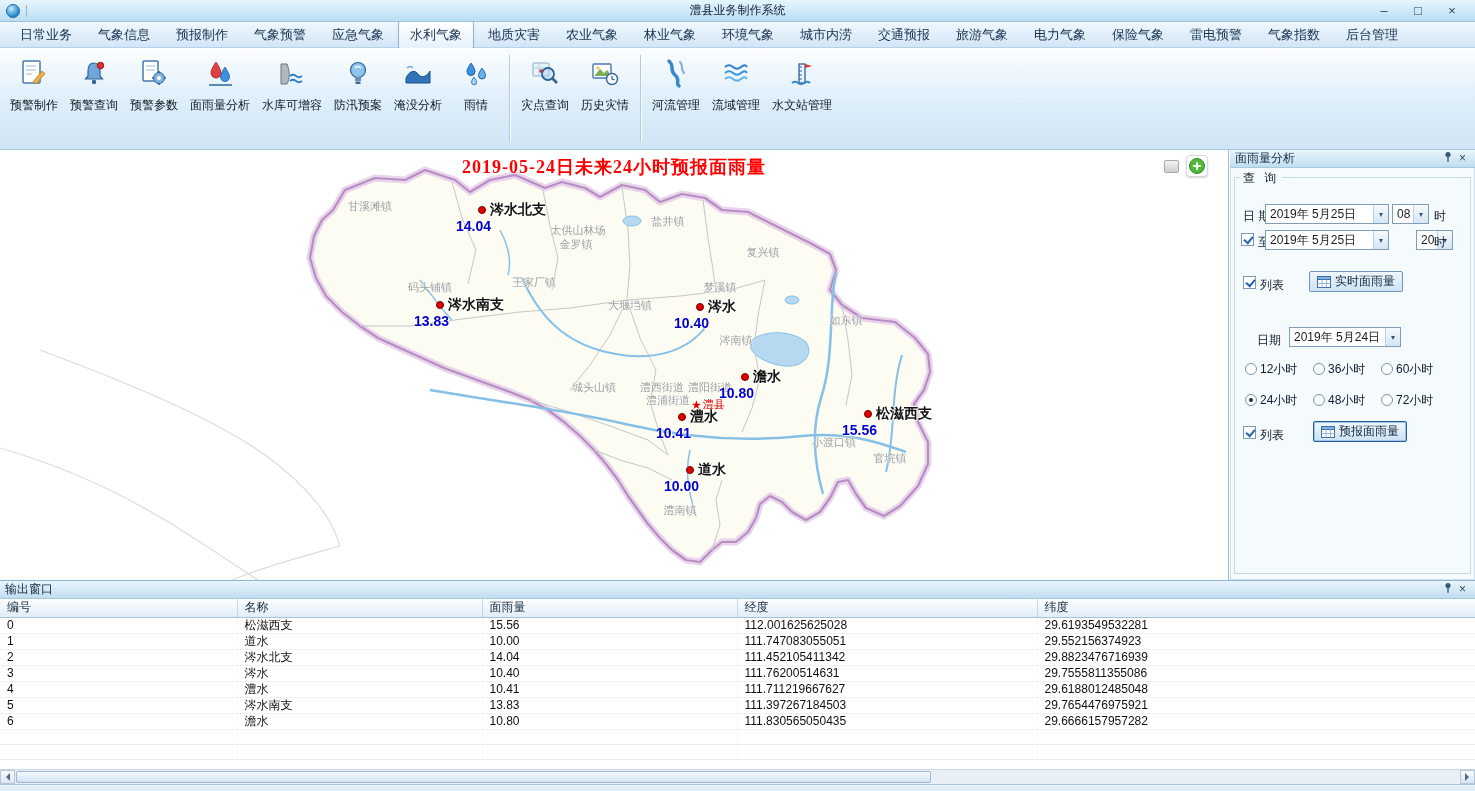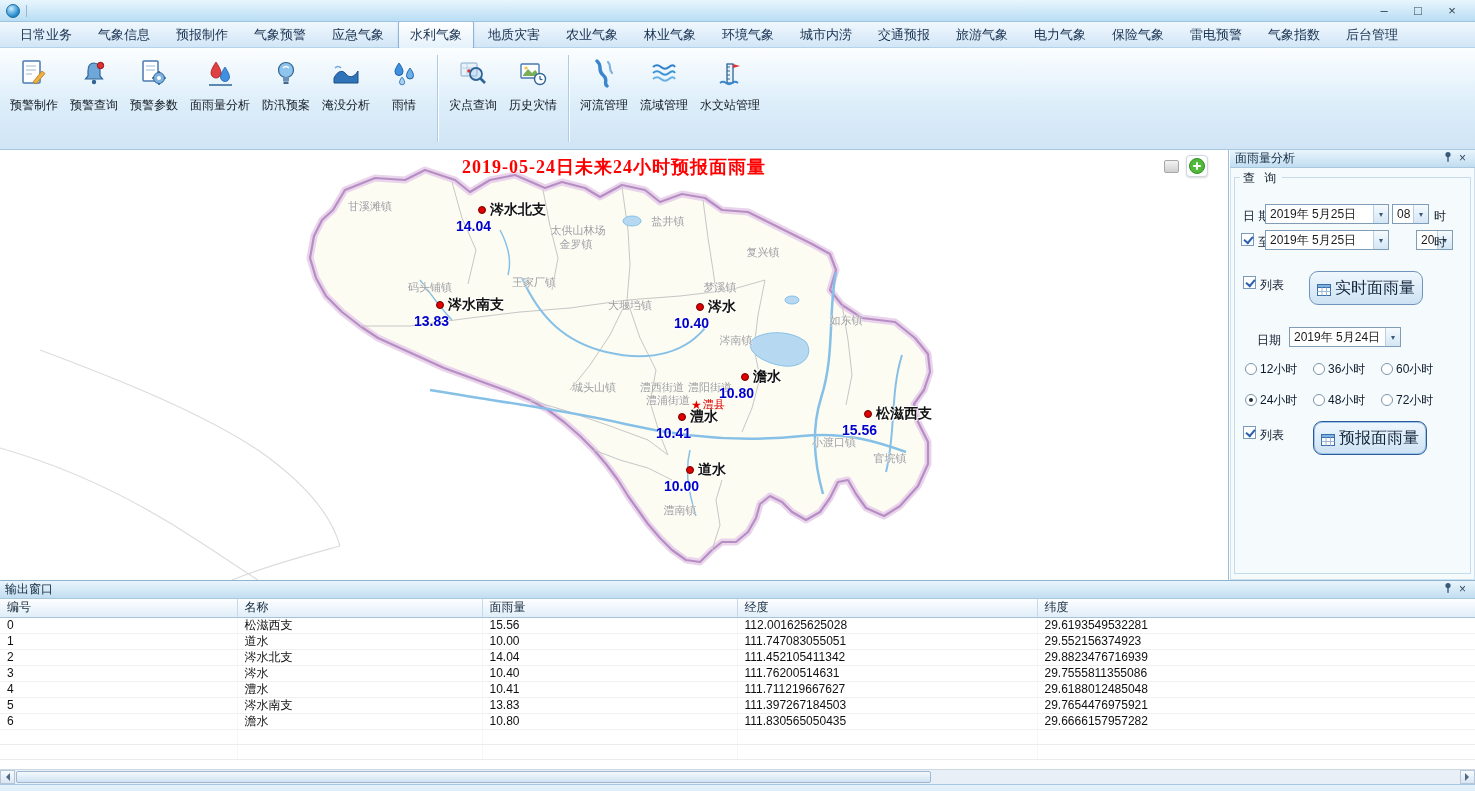--- a/index.html
+++ b/index.html
@@ -89,22 +89,22 @@
   #duration-grid { position:absolute; left:14px; top:194px; display:grid; grid-template-columns:68px 68px 74px; row-gap:17px; }
   .radio-item { display:flex; align-items:center; gap:3px; font-size:12px; color:#101c2c; height:14px; white-space:nowrap; }
   #rp-list2-check { left:12px; top:258px; }
   #rp-list2-label { left:29px; top:259px; }
   #rp-forecast-btn { left:82px; top:253px; }
   .checkbox { position:absolute; width:13px; height:13px; background:#fff; border:1px solid #7a9ac0; }
   .checkbox.checked::after { content:""; position:absolute; left:2px; top:2px; width:7px; height:4px;
     border-left:2px solid #2a62b0; border-bottom:2px solid #2a62b0; transform:rotate(-50deg); }
   .radio { width:12px; height:12px; flex:none; border-radius:50%; background:#fff; border:1px solid #7a94ac; position:relative; }
   .radio.checked::after { content:""; position:absolute; inset:3px; border-radius:50%; background:#20303c; }
-  .panel-btn { position:absolute; height:34px; display:flex; align-items:center; gap:4px; padding:0 7px;
-    background:linear-gradient(#f0f7fd,#cde2f3); border:1px solid #6f94bb; border-radius:9px; font-size:16px; color:#10243a; }
+  .panel-btn { position:absolute; height:21px; display:flex; align-items:center; gap:4px; padding:0 7px;
+    background:linear-gradient(#f0f7fd,#cde2f3); border:1px solid #6f94bb; border-radius:2px; font-size:12px; color:#10243a; }
   .panel-btn.focused { border-color:#2a5a9a; box-shadow:inset 0 0 0 1px #9ec3e8; }
   .btn-grid-icon { width:14px; height:12px; flex:none; }
 
   
   .output { height:204px; flex:none; display:flex; flex-direction:column; background:#fff; border-top:1px solid #8fb4d0; }
   .grid-wrap { flex:1; overflow:hidden; background:#fff; }
   table { border-collapse:collapse; width:1475px; table-layout:fixed; }
   th { height:18px; background:linear-gradient(#fdfeff,#e0edf8); border-right:1px solid #c6d8ea; border-bottom:1px solid #a9c4da;
     font-weight:normal; text-align:left; padding:0 7px; font-size:12px; color:#12283c; }
   td { height:15px; line-height:15px; padding:0 7px; font-size:12px; color:#101010;
@@ -124,20 +124,21 @@
   .status-lon { width:282px; }
 </style>
 </head>
 <body>
 
 <div class="window">
 
   <div class="titlebar">
     <span class="app-icon"></span>
     <span class="tb-sep"></span>
+    <span class="title">澧县业务制作系统</span>
     <div class="win-controls">
       <span class="win-btn">–</span>
       <span class="win-btn">□</span>
       <span class="win-btn">×</span>
     </div>
   </div>
 
   <div class="menubar" id="menubar">
       <div class="menu-item">日常业务</div>
       <div class="menu-item">气象信息</div>
@@ -194,20 +195,28 @@
           </svg></span>
         <span class="tool-label">预警参数</span>
       </div>
       <div class="tool-btn">
         <span class="tool-icon"><svg width="30" height="30" viewBox="0 0 30 30">
             <path d="M11 4 C11 4 6 11 6 15 a5 5 0 0 0 10 0 C16 11 11 4 11 4 Z" fill="#e04040" stroke="#a01818" stroke-width="0.8"></path>
             <path d="M20 9 C20 9 15.5 15.5 15.5 19 a4.5 4.5 0 0 0 9 0 C24.5 15.5 20 9 20 9 Z" fill="#4090e0" stroke="#1c5fa8" stroke-width="0.8"></path>
             <line x1="4" y1="27" x2="27" y2="27" stroke="#2f6496" stroke-width="1.5"></line>
           </svg></span>
         <span class="tool-label">面雨量分析</span>
+      </div>
+      <div class="tool-btn">
+        <span class="tool-icon"><svg width="30" height="30" viewBox="0 0 30 30">
+            <path d="M4 6 L10 6 C13 14 13 20 10 26 L4 26 Z" fill="#b0b8c0" stroke="#6a7684"></path>
+            <path d="M13 18 q3 -2.5 6 0 t6 0" fill="none" stroke="#2f80c8" stroke-width="1.8"></path>
+            <path d="M13 23 q3 -2.5 6 0 t6 0" fill="none" stroke="#2f80c8" stroke-width="1.8"></path>
+          </svg></span>
+        <span class="tool-label">水库可增容</span>
       </div>
       <div class="tool-btn">
         <span class="tool-icon"><svg width="30" height="30" viewBox="0 0 30 30">
             <circle cx="15" cy="12" r="7.5" fill="#8fc4ec" stroke="#2f6496" stroke-width="1.2"></circle>
             <rect x="12" y="19" width="6" height="4" fill="#6a92b8"></rect>
             <rect x="12.5" y="23.5" width="5" height="2.5" fill="#44688c"></rect>
             <path d="M12 10 q3 -3 6 0" stroke="#fff" fill="none" stroke-width="1.4"></path>
           </svg></span>
         <span class="tool-label">防汛预案</span>
       </div>

